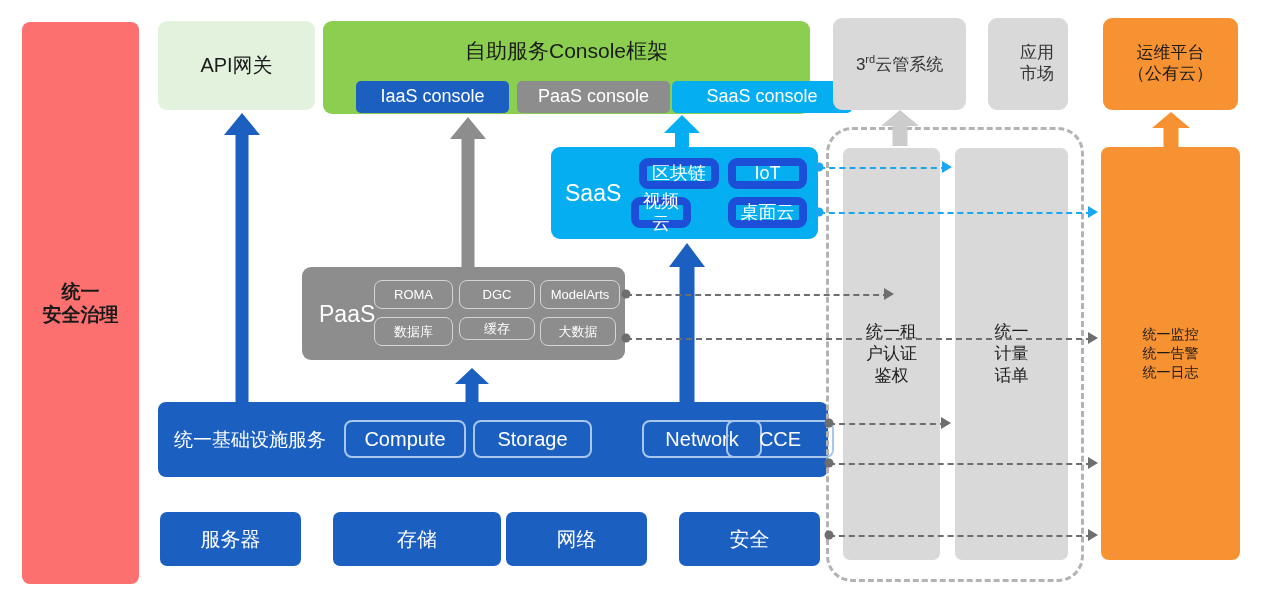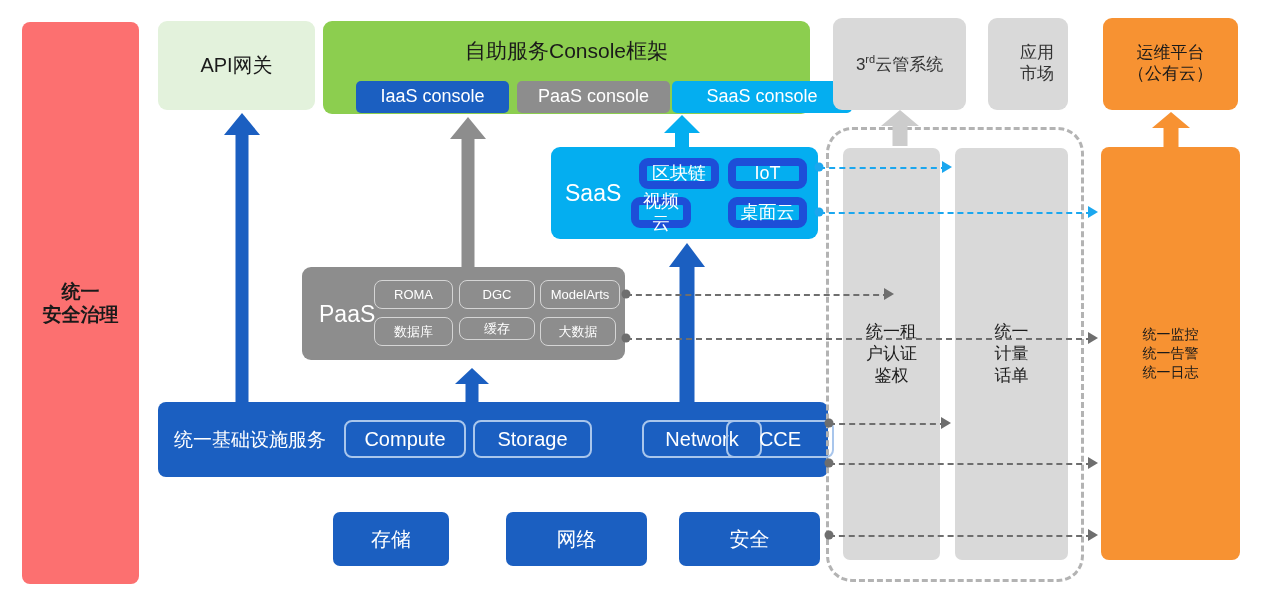--- a/index.html
+++ b/index.html
@@ -335,21 +335,24 @@
       <span>Storage</span>
     </span>
     <span class="iaas-item" style="left:441px; width:120px;margin-left:43px;">
       <span>Network</span>
     </span>
     <span class="iaas-item" style="left:568px; width:108px;">
       <span>CCE</span>
     </span>
   </div>
 
-  <div class="box hw-box" style="left:333px; top:512px; width:116px; height:54px;">
+  <div class="box hw-box" style="left:160px; top:512px; width:141px; height:54px;">
+    <span>服务器</span>
+  </div>
+  <div class="box hw-box" style="left:333px; top:512px; width:168px; height:54px;">
     <span>存储</span>
   </div>
   <div class="box hw-box" style="left:506px; top:512px; width:141px; height:54px;">
     <span>网络</span>
   </div>
   <div class="box hw-box" style="left:679px; top:512px; width:141px; height:54px;">
     <span>安全</span>
   </div>
 
   <div class="dashed-container" style="left:826px; top:127px; width:258px; height:455px;"></div>

